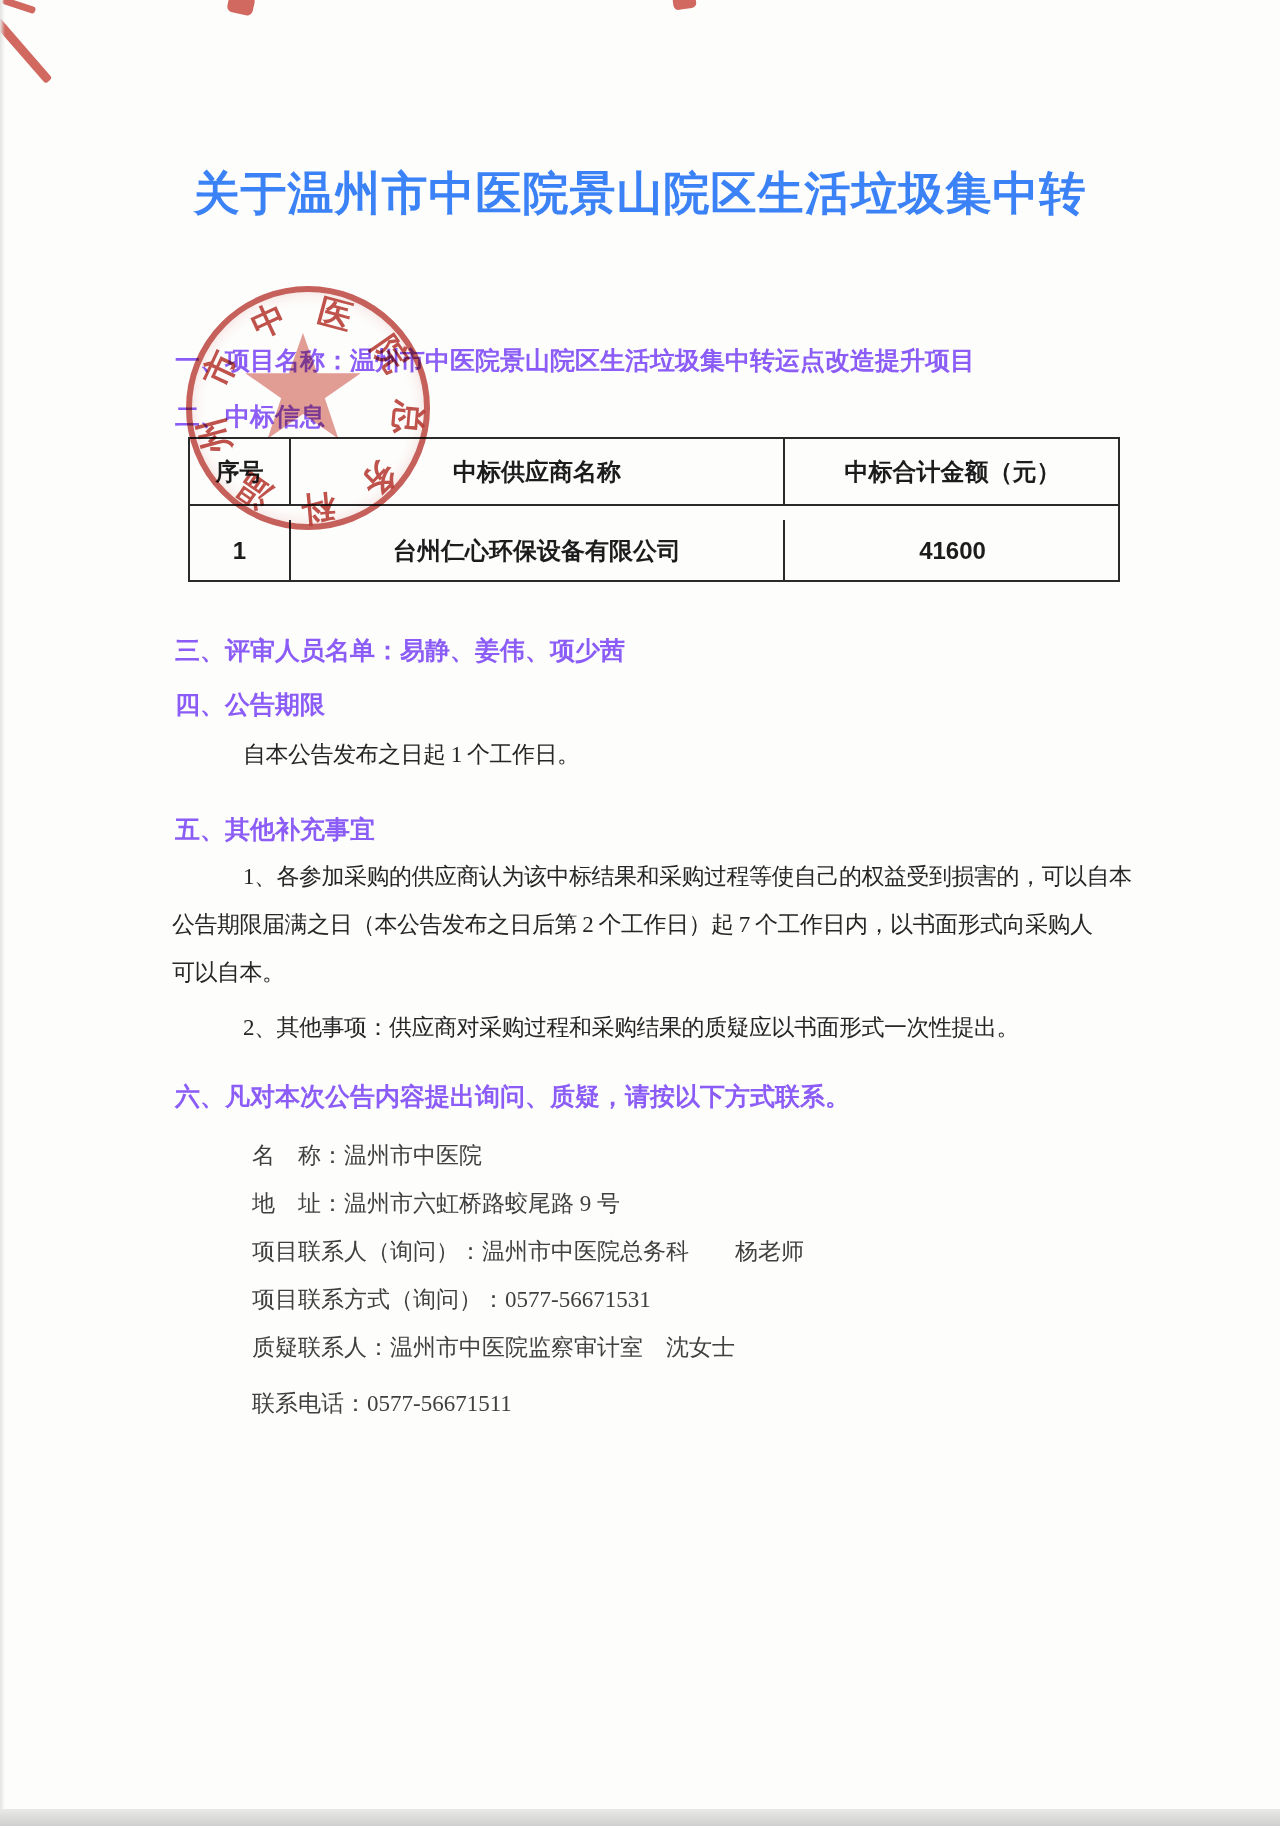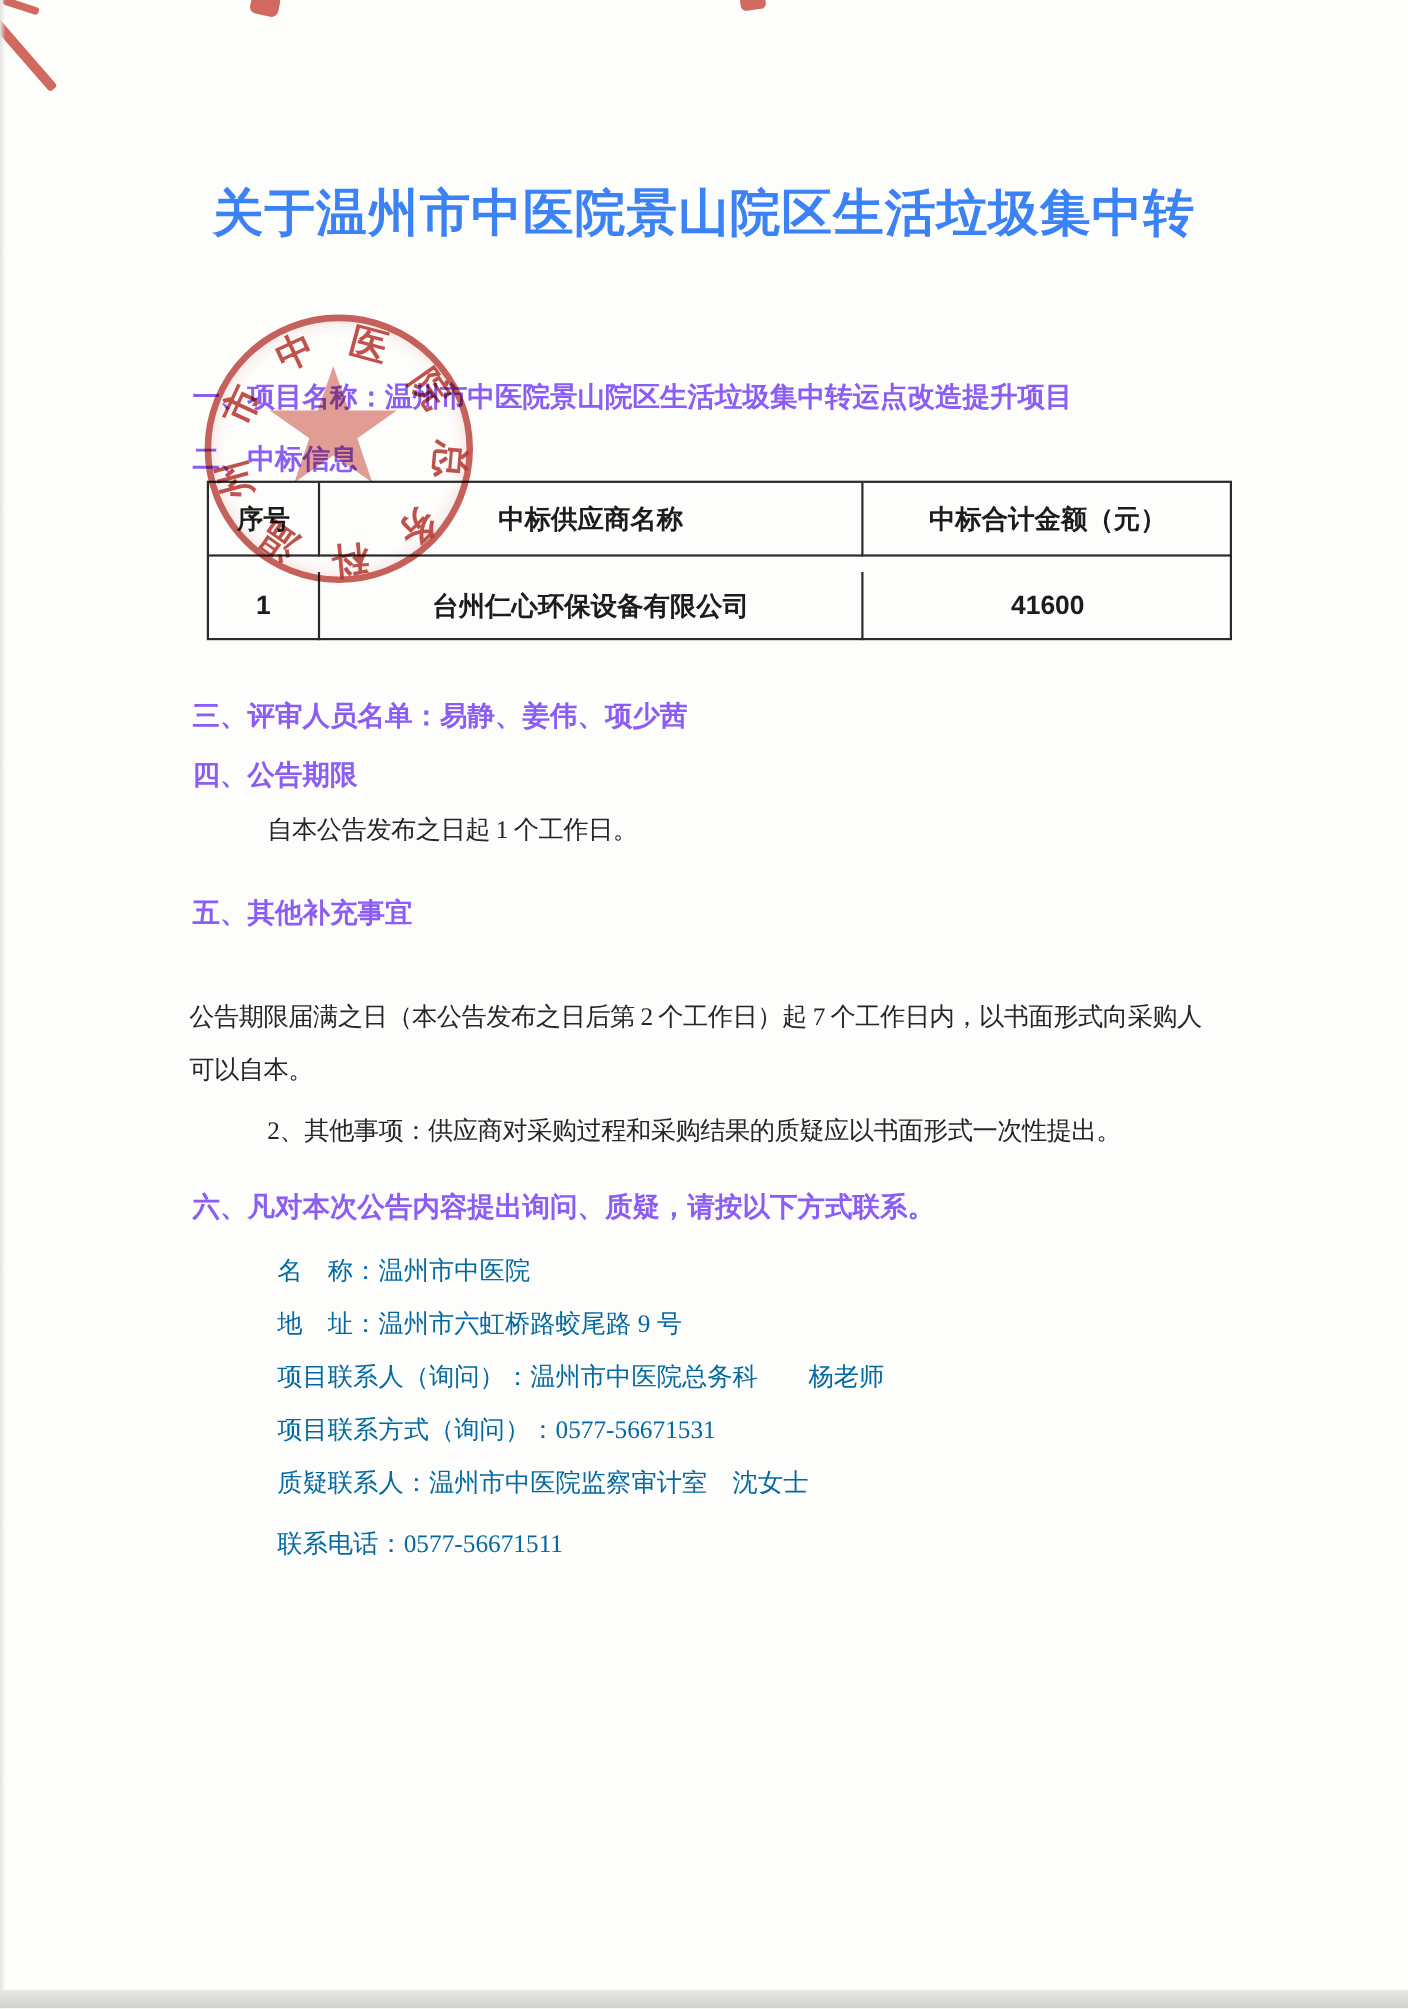--- a/index.html
+++ b/index.html
@@ -14,21 +14,21 @@
   .art1{left:-12px;top:4px;width:98px;height:9px;transform:rotate(49deg);transform-origin:left top;}
   .art1b{left:2px;top:2px;width:34px;height:7px;transform:rotate(18deg);}
   .art2{left:228px;top:-6px;width:26px;height:20px;border-radius:6px;transform:rotate(12deg);}
   .art3{left:673px;top:-5px;width:23px;height:14px;border-radius:5px;transform:rotate(-8deg);}
   
   .abs{position:absolute;white-space:nowrap;}
   .title{width:1280px;text-align:center;font-size:46px;font-weight:bold;color:#3b82f6;
          letter-spacing:1px;font-family:"Liberation Serif", serif;}
   .h{font-family:"Liberation Sans", sans-serif;font-weight:bold;font-size:25px;color:#8b5cf6;}
   .body-t{font-size:23px;color:#262626;letter-spacing:-0.5px;}
-  .contact{font-size:23px;color:#0369a1;font-weight:500;letter-spacing:0;}
+  .contact{font-size:23px;color:#404040;font-weight:500;letter-spacing:0;}
   
   .tbl{position:absolute;left:188px;top:437px;width:932px;height:145px;
        border:2px solid #2a2a2a;box-sizing:border-box;}
   .tbl .cell{position:absolute;box-sizing:border-box;display:flex;align-items:center;justify-content:center;
        font-family:"Liberation Sans", sans-serif;font-weight:bold;font-size:24px;color:#1c1c1c;}
   .c-r1{top:0;height:67px;border-bottom:2px solid #2a2a2a;}
   .c-r2{top:81px;height:62px;}
   .c-c1{left:0;width:101px;border-right:2px solid #2a2a2a;}
   .c-c2{left:101px;width:494px;border-right:2px solid #2a2a2a;}
   .c-c3{left:595px;width:335px;}
@@ -74,20 +74,21 @@
     <div class="cell c-r1 c-c3">中标合计金额（元）</div>
     <div class="cell c-r2 c-c1">1</div>
     <div class="cell c-r2 c-c2">台州仁心环保设备有限公司</div>
     <div class="cell c-r2 c-c3">41600</div>
   </div>
 
   <div class="abs h" style="left:175px;top:614px;margin-top:20px;">三、评审人员名单：易静、姜伟、项少茜</div>
   <div class="abs h" style="left:175px;top:688px;">四、公告期限</div>
   <div class="abs body-t" style="left:243px;top:739px;">自本公告发布之日起 1 个工作日。</div>
   <div class="abs h" style="left:175px;top:813px;">五、其他补充事宜</div>
+  <div class="abs body-t" style="left:243px;top:861px;">1、各参加采购的供应商认为该中标结果和采购过程等使自己的权益受到损害的，可以自本</div>
   <div class="abs body-t" style="left:172px;top:909px;">公告期限届满之日（本公告发布之日后第 2 个工作日）起 7 个工作日内，以书面形式向采购人</div>
   <div class="abs body-t" style="left:172px;top:957px;">可以自本。</div>
   <div class="abs body-t" style="left:243px;top:1012px;">2、其他事项：供应商对采购过程和采购结果的质疑应以书面形式一次性提出。</div>
   <div class="abs h" style="left:175px;top:1080px;">六、凡对本次公告内容提出询问、质疑，请按以下方式联系。</div>
 
   <div class="abs contact" style="left:252px;top:1140px;">名　称：温州市中医院</div>
   <div class="abs contact" style="left:252px;top:1188px;">地　址：温州市六虹桥路蛟尾路 9 号</div>
   <div class="abs contact" style="left:252px;top:1236px;">项目联系人（询问）：温州市中医院总务科　　杨老师</div>
   <div class="abs contact" style="left:252px;top:1284px;">项目联系方式（询问）：0577-56671531</div>
   <div class="abs contact" style="left:252px;top:1332px;">质疑联系人：温州市中医院监察审计室　沈女士</div>

